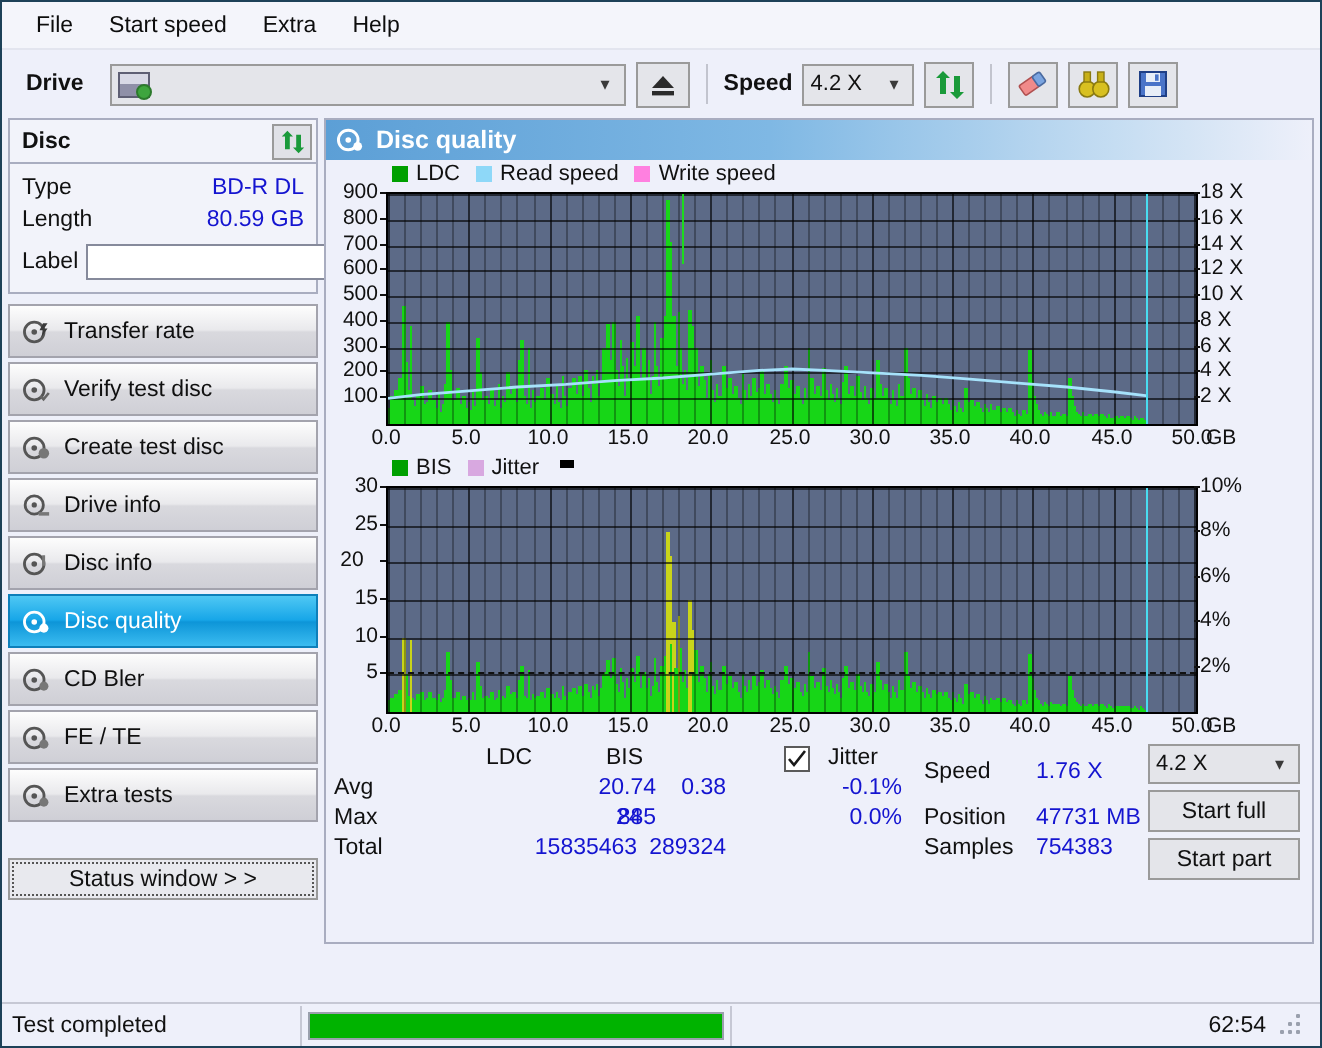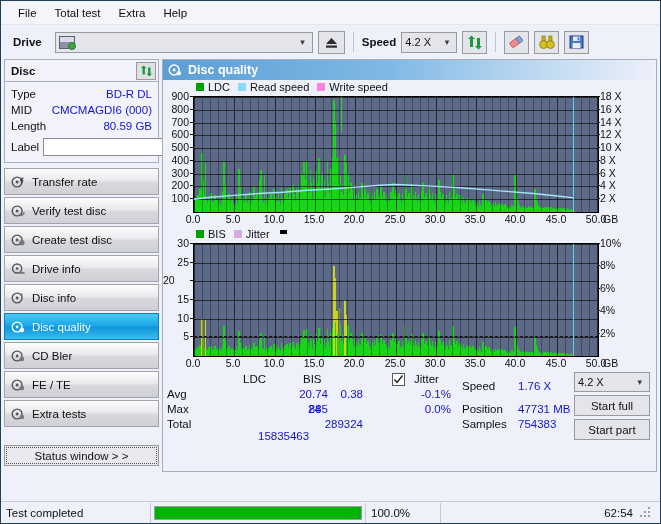--- a/index.html
+++ b/index.html
@@ -323,21 +323,21 @@
   }
 </style>
 </head>
 <body>
 
 <div id="app">
 
 
   <div class="menubar">
     <div class="menu-item"><span>File</span></div>
-    <div class="menu-item"><span>Total test</span></div>
+    <div class="menu-item"><span>Start speed</span></div>
     <div class="menu-item"><span>Extra</span></div>
     <div class="menu-item"><span>Help</span></div>
   </div>
 
   <div class="toolbar">
     <span class="tb-label" style="margin:0 8px 0 6px;">Drive</span>
     <div class="combo combo-drive">
       <span class="drive-icon"></span>
       <span class="caret">▾</span>
     </div>
@@ -395,24 +395,20 @@
           <svg width="13" height="12" viewBox="0 0 16 15">
             <path d="M3,12 L3,4 L1,4 L4.5,0.5 L8,4 L6,4 L6,12 Z" fill="#1a9a3a"></path>
             <path d="M13,3 L13,11 L15,11 L11.5,14.5 L8,11 L10,11 L10,3 Z" fill="#1a9a3a"></path>
           </svg>
         </div>
       </div>
       <div class="disc-info">
         <div class="dirow">
           <span class="k">Type</span>
           <span class="v">BD-R DL</span>
-        </div>
-        <div class="dirow">
-          <span class="k">MID</span>
-          <span class="v">CMCMAGDI6 (000)</span>
         </div>
         <div class="dirow">
           <span class="k">Length</span>
           <span class="v">80.59 GB</span>
         </div>
         <div class="label-row">
           <span class="k">Label</span>
           <input class="label-input" type="text" value="" style="">
           <div class="disc-btn">
             <svg width="15" height="15" viewBox="0 0 16 16">
@@ -1454,21 +1450,21 @@
             <div class="axis-label" style="left: 352px; top: 116px; transform: translateX(-50%);">40.0</div>
             <div class="axis-label" style="left: 393px; top: 116px; transform: translateX(-50%);">45.0</div>
             <div class="axis-label" style="left: 433px; top: 116px; transform: translateX(-50%);">50.0</div>
             <div class="axis-label" style="left: 440px; top: 116px;">GB</div>
             <div class="axis-label" style="left: 0px; top: 95px; transform: translateY(-50%); width: 26px; text-align: right;">5</div>
             <div class="tick" style="left: 27px; top: 95px; width: 3px; height: 1px;"></div>
             <div class="axis-label" style="left: 0px; top: 77px; transform: translateY(-50%); width: 26px; text-align: right;">10</div>
             <div class="tick" style="left: 27px; top: 77px; width: 3px; height: 1px;"></div>
             <div class="axis-label" style="left: 0px; top: 58px; transform: translateY(-50%); width: 26px; text-align: right;">15</div>
             <div class="tick" style="left: 27px; top: 58px; width: 3px; height: 1px;"></div>
-            <div class="axis-label" style="left: 0px; top: 39px; transform: translateY(-50%); width: 26px; text-align: left;">20</div>
+            <div class="axis-label" style="left: 0px; top: 39px; transform: translateY(-50%); width: 26px; text-align: center;">20</div>
             <div class="tick" style="left: 27px; top: 39px; width: 3px; height: 1px;"></div>
             <div class="axis-label" style="left: 0px; top: 21px; transform: translateY(-50%); width: 26px; text-align: right;">25</div>
             <div class="tick" style="left: 27px; top: 21px; width: 3px; height: 1px;"></div>
             <div class="axis-label" style="left: 0px; top: 2px; transform: translateY(-50%); width: 26px; text-align: right;">30</div>
             <div class="tick" style="left: 27px; top: 2px; width: 3px; height: 1px;"></div>
             <div class="axis-label" style="left: 437px; top: 92px; transform: translateY(-50%);">2%</div>
             <div class="tick" style="left: 434px; top: 92px; width: 3px; height: 1px;"></div>
             <div class="axis-label" style="left: 437px; top: 69px; transform: translateY(-50%);">4%</div>
             <div class="tick" style="left: 434px; top: 69px; width: 3px; height: 1px;"></div>
             <div class="axis-label" style="left: 437px; top: 47px; transform: translateY(-50%);">6%</div>
@@ -1488,21 +1484,21 @@
         <span class="t val" style="left:120px; top:17px; width:45px; text-align:right;">20.74</span>
         <span class="t val" style="left:155px; top:17px; width:45px; text-align:right;">0.38</span>
         <span class="t val" style="left:248px; top:17px; width:40px; text-align:right;">-0.1%</span>
 
         <span class="t" style="left:4px;  top:32px;">Max</span>
         <span class="t val" style="left:120px; top:32px; width:45px; text-align:right;">885</span>
         <span class="t val" style="left:145px; top:32px; width:45px; text-align:left;">24</span>
         <span class="t val" style="left:248px; top:32px; width:40px; text-align:right;">0.0%</span>
 
         <span class="t" style="left:4px;  top:47px;">Total</span>
-        <span class="t val" style="left:95px;  top:59px; width:70px; text-align:left;">15835463</span>
+        <span class="t val" style="left:95px;  top:47px; width:70px; text-align:center;">15835463</span>
         <span class="t val" style="left:145px; top:47px; width:55px; text-align:right;">289324</span>
 
         <div class="chk" style="left:229px; top:2px;">
           <svg width="11" height="11" viewBox="0 0 11 11">
               <polyline points="1.5,5.5 4,8.5 9.5,1.5" fill="none" stroke="#1a1a1a" stroke-width="1.3"></polyline>
             </svg>
         </div>
         <span class="t" style="left:251px; top:2px;">Jitter</span>
 
         <span class="t" style="left:299px; top:9px;">Speed</span>
@@ -1528,21 +1524,18 @@
 
   <div class="statusbar">
     <div class="sb-cell sb-text">
       <span>Test completed</span>
     </div>
     <div class="sb-cell sb-prog">
       <div class="progress">
           <div id="progfill" style="width: 100%;"></div>
         </div>
     </div>
-    <div class="sb-cell sb-pct">
-      <span>100.0%</span>
-    </div>
     <div class="sb-cell sb-time">
       <span style="margin-right:6px;">62:54</span>
       <span class="grip"></span>
     </div>
   </div>
 </div>
 
 </body></html>

